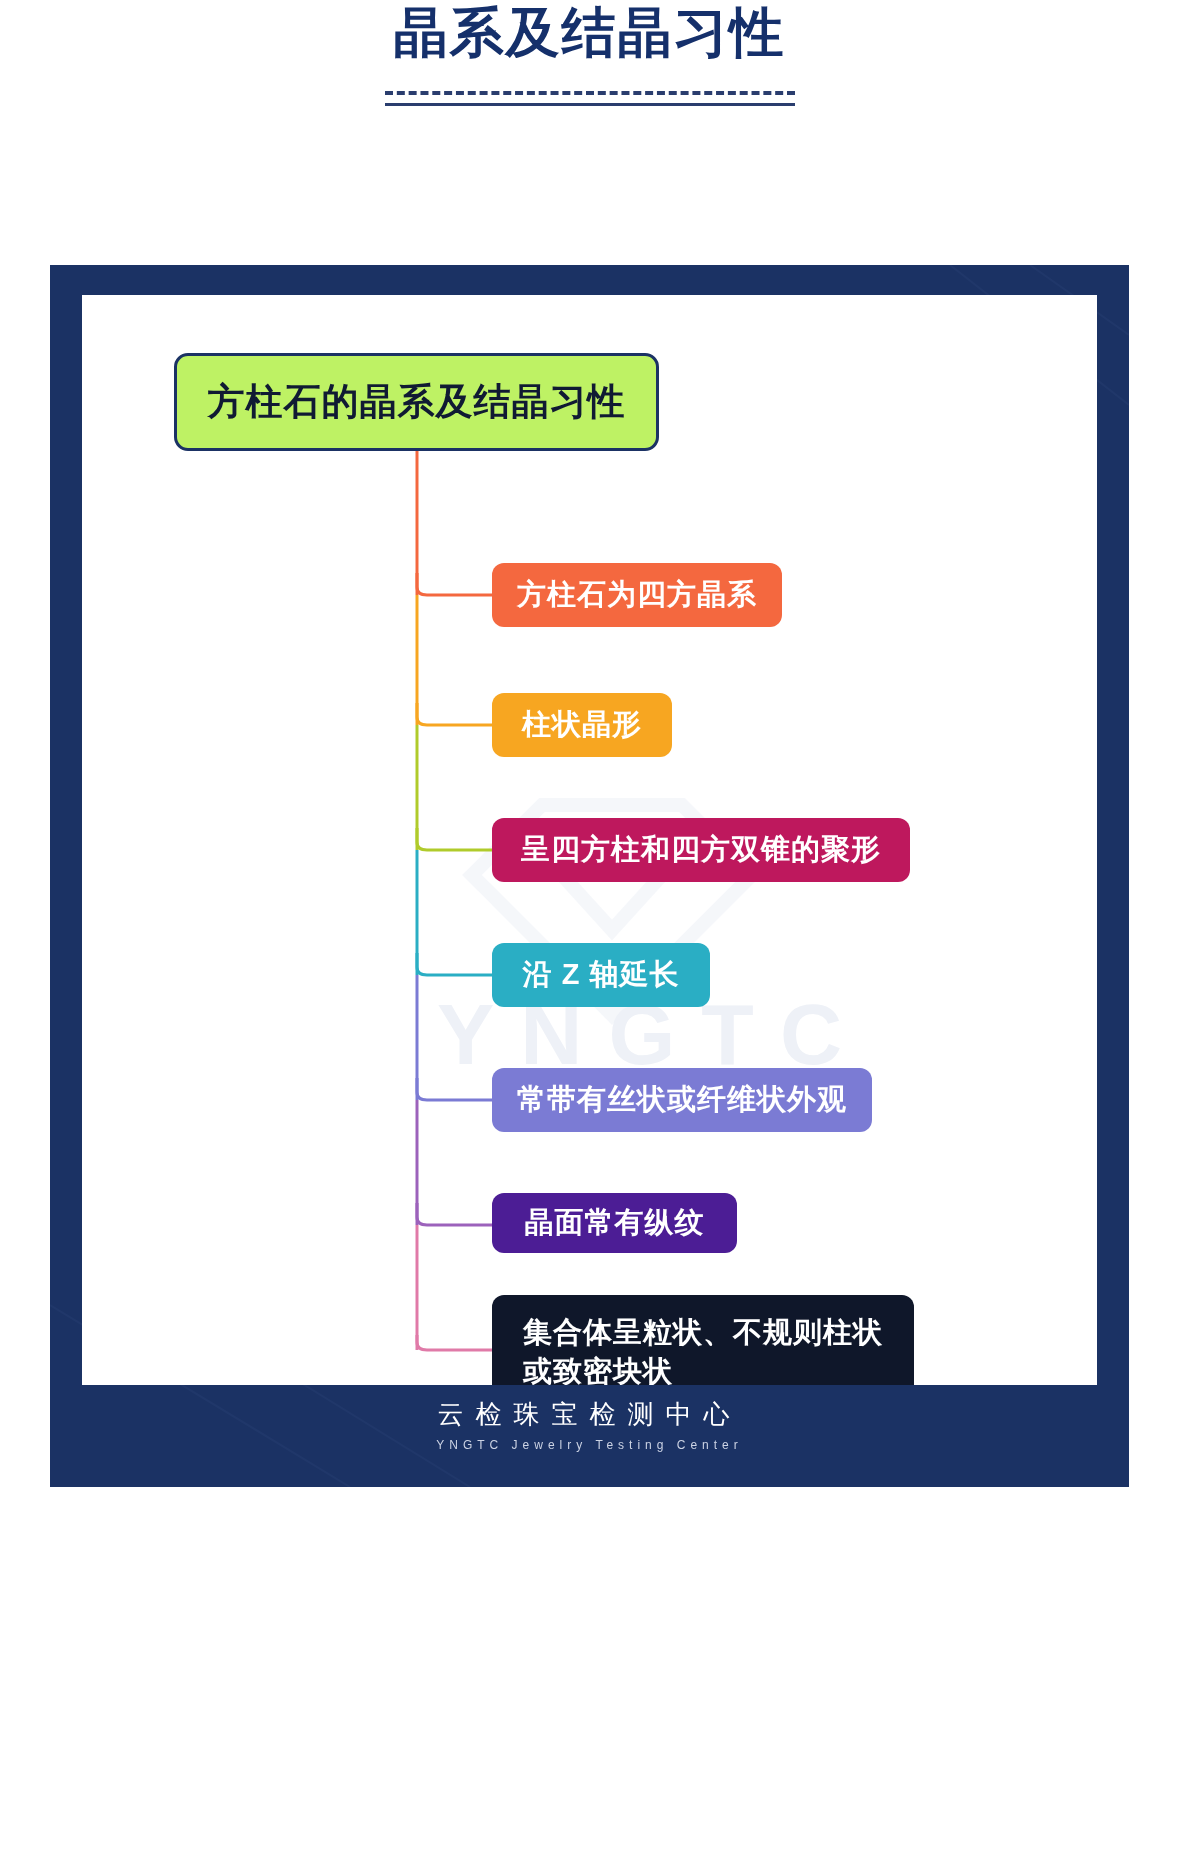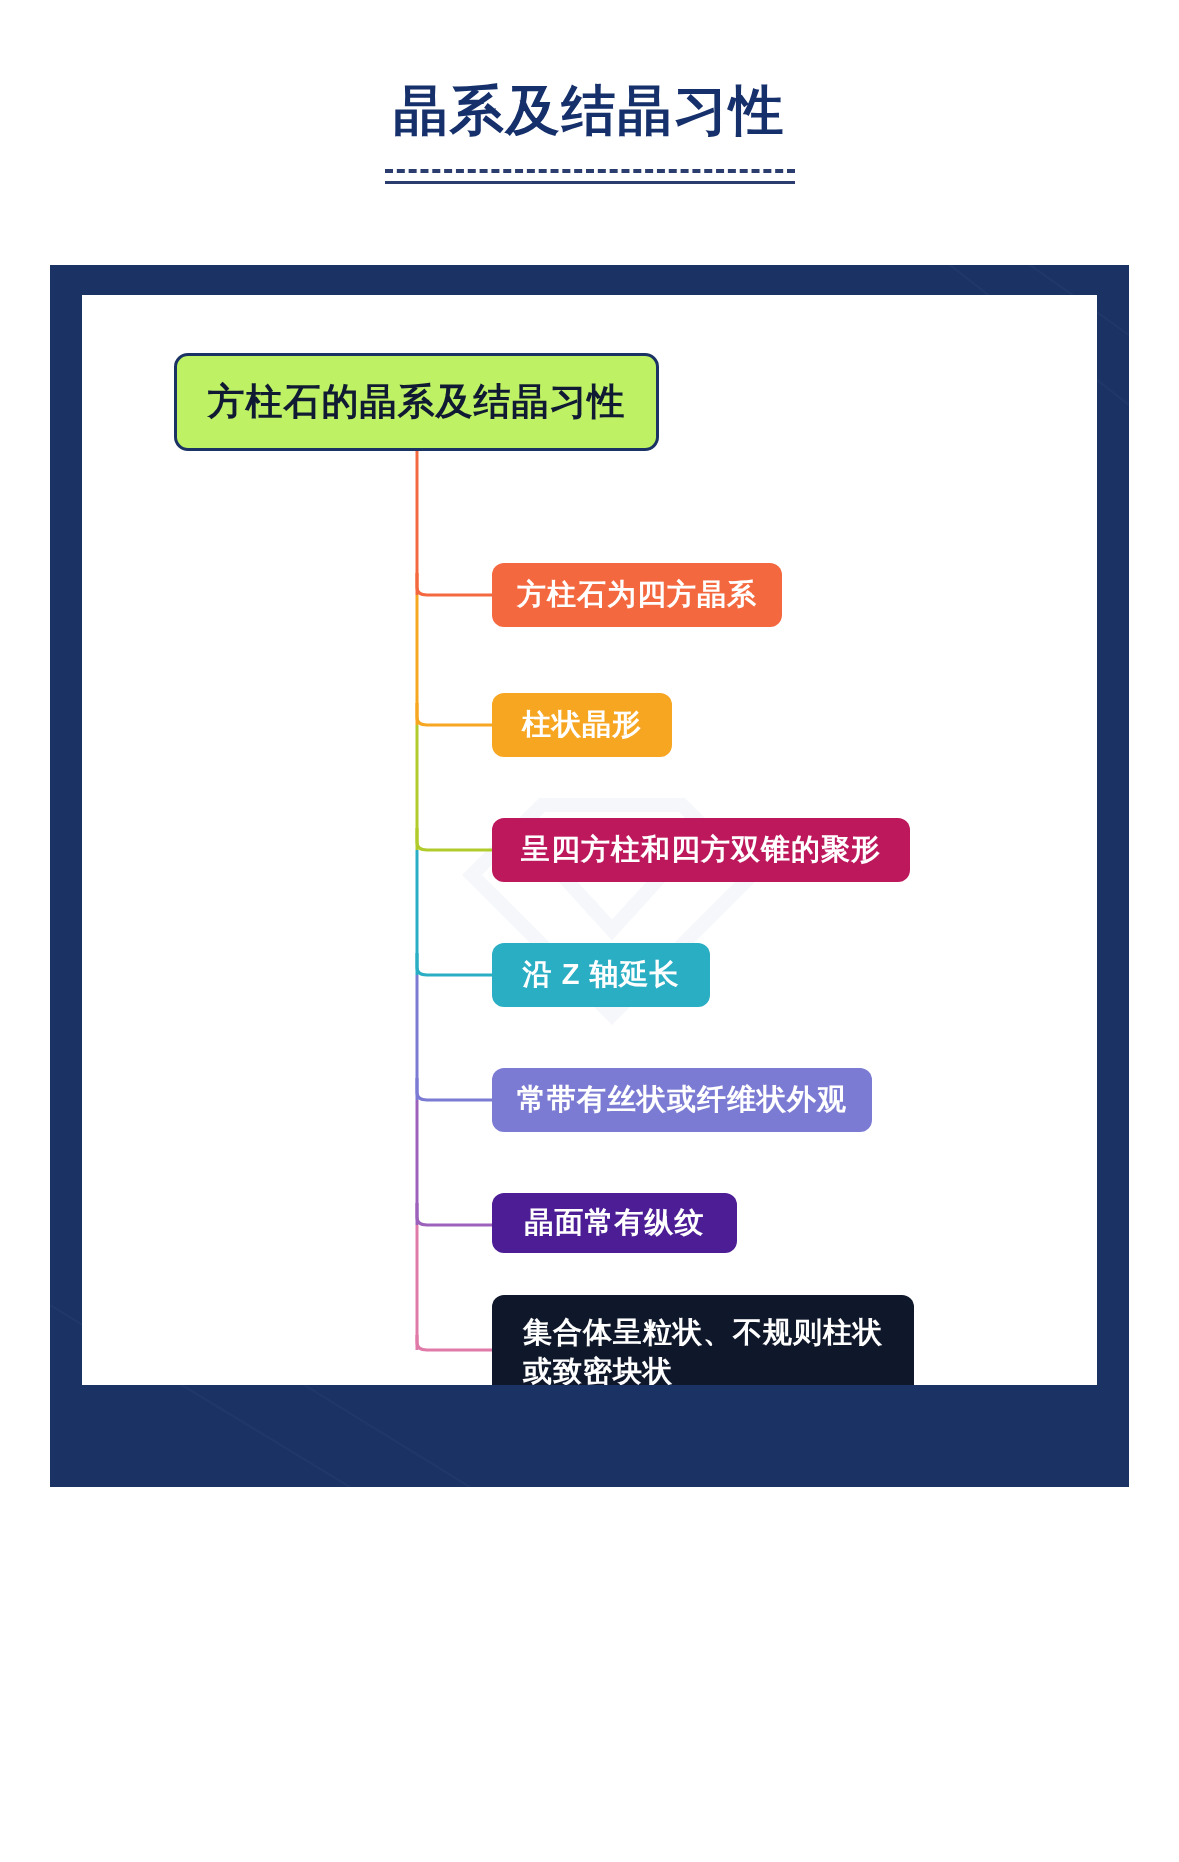--- a/index.html
+++ b/index.html
@@ -12,21 +12,20 @@
     background: #ffffff;
     font-family: "Liberation Sans", sans-serif;
     overflow: hidden;
     position: relative;
   }
 
   
   .title-wrap {
     width: 100%;
     text-align: center;
-    padding-top: 78px;
     box-sizing: border-box;
   }
   .page-title {
     font-size: 54px;
     font-weight: bold;
     color: #15306b;
     letter-spacing: 2px;
     line-height: 1.2;
     margin: 0;
   }
@@ -187,20 +186,21 @@
     <path d="M900 0 L1079 140" stroke="#31497c" stroke-width="2" fill="none"></path>
     <path d="M980 0 L1079 70" stroke="#31497c" stroke-width="2" fill="none"></path>
   </svg>
 
   <div class="inner-card">
 
     <svg class="watermark" viewBox="0 0 400 300">
       <polygon points="60,110 130,40 270,40 340,110 200,250" fill="none" stroke="#eef1f7" stroke-width="14"></polygon>
       <polygon points="150,110 250,110 200,165" fill="none" stroke="#eef1f7" stroke-width="14"></polygon>
     </svg>
+    <div class="wm-text">YNGTC</div>
 
     <div class="map">
 
       <svg class="connectors" viewBox="0 0 1015 1090">
 
         <path d="M335 156 L335 300" stroke="#f4683f" stroke-width="3" fill="none"></path>
         <path d="M335 300 L335 430" stroke="#f7a621" stroke-width="3" fill="none"></path>
         <path d="M335 430 L335 555" stroke="#b0cb2b" stroke-width="3" fill="none"></path>
         <path d="M335 555 L335 680" stroke="#2aaec4" stroke-width="3" fill="none"></path>
         <path d="M335 680 L335 805" stroke="#7b7bd4" stroke-width="3" fill="none"></path>
@@ -245,14 +245,18 @@
       </div>
 
       <div class="leaf two-line" style="left:410px; top:1000px; width:422px; height:110px; background:#0f172a;">
         <span style="white-space:pre-line;">集合体呈粒状、不规则柱状
 或致密块状</span>
       </div>
 
     </div>
   </div>
 
+  <div class="footer">
+    <div class="footer-cn">云检珠宝检测中心</div>
+    <div class="footer-en">YNGTC Jewelry Testing Center</div>
+  </div>
 
 </div>
 
 </body></html>

